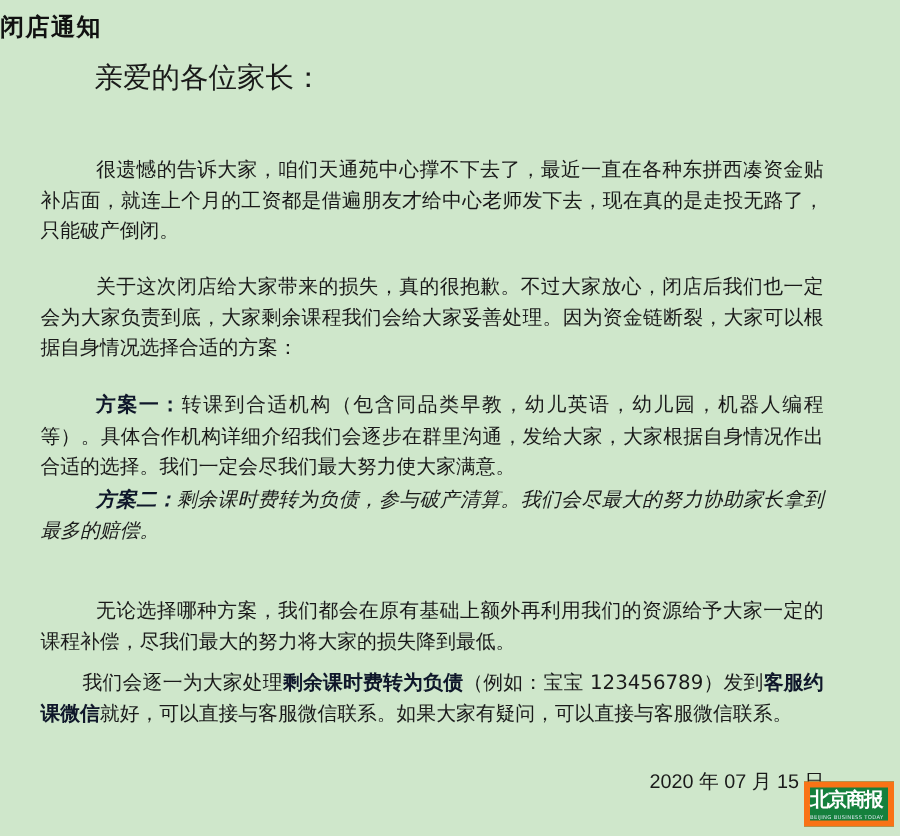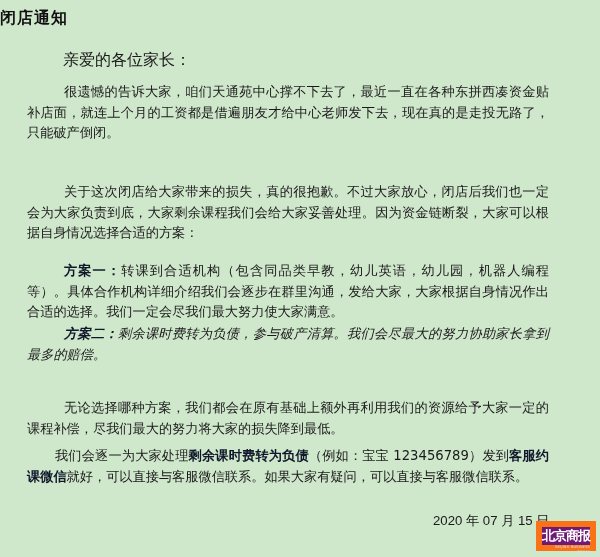--- a/index.html
+++ b/index.html
@@ -22,57 +22,57 @@
     width: 600px;
     text-align: left;
     font-family: "DejaVu Serif", "Liberation Serif", serif;
     font-weight: bold;
     font-size: 16px;
     letter-spacing: 1px;
     color: #111;
   }
   .greeting {
     position: absolute;
-    top: 50px;
+    top: 39px;
     left: 63px;
-    font-size: 16px;
+    font-size: 19px;
   }
   .para {
     position: absolute;
     left: 27px;
     width: 522px;
     font-size: 13.2px;
     line-height: 20.5px;
     text-indent: 37px;
     text-align: justify;
   }
-  .p1 { top: 82px; }
+  .p1 { top: 104px; }
   .p2 { top: 182px; }
   .p3 { top: 261px; }
   .p4 { top: 324px; font-style: italic; }
   .p5 { top: 371px; margin-top: 27px; }
   .p6 { top: 446px; text-indent: 28px; }
   b { font-weight: bold; color: #0f172a; }
   .date {
     position: absolute;
     top: 512px;
     left: 433px;
     font-size: 13.2px;
     font-family: "Liberation Sans", "DejaVu Sans", sans-serif;
   }
   .logo {
     position: absolute;
     left: 536px;
     top: 521px;
     width: 60px;
     height: 30px;
-    background: #701a75;
-    border: 6px solid #f97316;
+    background: #15803d;
+    border: 4px solid #f97316;
     color: #fff;
-    text-align: right;
+    text-align: left;
     box-sizing: border-box;
   }
   .logo .cn {
     display: block;
     font-family: "DejaVu Serif", "Liberation Serif", serif;
     font-weight: bold;
     font-size: 13px;
     line-height: 18px;
     letter-spacing: -1px;
   }

